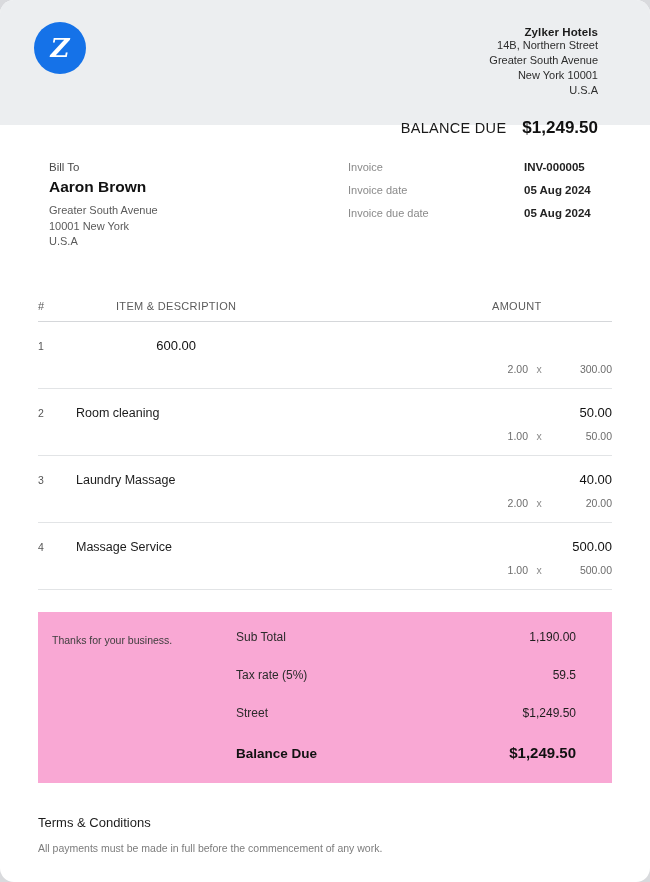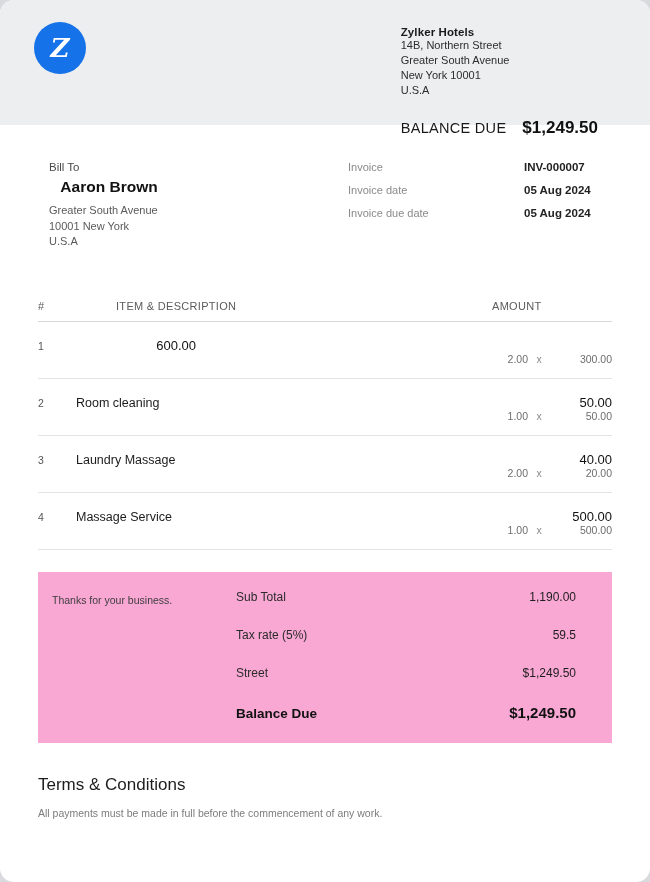--- a/index.html
+++ b/index.html
@@ -38,20 +38,21 @@
   }
   .logo span {
     color: #ffffff;
     font-family: "DejaVu Serif", serif;
     font-style: italic;
     font-weight: bold;
     font-size: 26px;
     line-height: 1;
   }
   .company-block {
+    text-align: right;
     padding-top: 4px;
   }
   .company-name {
     font-size: 11.5px;
     font-weight: bold;
     color: #1a1a1a;
     letter-spacing: .1px;
   }
   .company-addr {
     font-size: 11px;
@@ -85,21 +86,20 @@
   .bill-label {
     font-size: 11.5px;
     color: #4a4a4a;
     margin-bottom: 5px;
   }
   .bill-name {
     font-size: 15.5px;
     font-weight: bold;
     color: #111111;
     margin-bottom: 7px;
-    text-align: right;
   }
   .bill-addr {
     font-size: 11px;
     color: #5a5a5a;
     line-height: 15.5px;
   }
   .meta { width: 250px; }
   .meta-row {
     display: flex;
     justify-content: space-between;
@@ -140,20 +140,21 @@
     display: flex;
     align-items: baseline;
   }
   .item-idx { width: 38px; font-size: 10.5px; color: #555555; }
   .item-name { flex: 1; font-size: 12.5px; color: #1b1b1b; }
   .item-amt { width: 120px; text-align: right; font-size: 13px; color: #111111; }
   .item-sub {
     display: flex;
     justify-content: flex-end;
     align-items: baseline;
+    margin-top: 10px;
     font-size: 10.5px;
     color: #6d6d6d;
   }
   .qty { width: 52px; text-align: right; }
   .times { width: 22px; text-align: center; color: #8b8b8b; }
   .rate { width: 62px; text-align: right; }
 
   
   .totals-wrap {
     margin: 22px 38px 0 38px;
@@ -180,21 +181,21 @@
   .t-row.grand { margin-top: 16px; }
   .t-row.grand .t-key { font-size: 13.5px; font-weight: bold; color: #111111; }
   .t-row.grand .t-val { font-size: 15px; font-weight: bold; color: #111111; }
 
   
   .terms {
     margin: 32px 38px 0 38px;
     border-top: 0;
   }
   .terms-title {
-    font-size: 17px;
+    font-size: 13px;
     color: #1d1d1d;
     margin-bottom: 12px;
   }
   .terms-body {
     font-size: 10.5px;
     color: #7c7c7c;
   }
 </style>
 </head>
 <body>
@@ -222,21 +223,21 @@
     <div>
       <div class="bill-label">Bill To</div>
       <div class="bill-name">Aaron Brown</div>
       <div class="bill-addr">Greater South Avenue</div>
       <div class="bill-addr">10001 New York</div>
       <div class="bill-addr">U.S.A</div>
     </div>
     <div class="meta">
       <div class="meta-row">
         <div class="meta-key">Invoice</div>
-        <div class="meta-val">INV-000007</div>
+        <div class="meta-val">INV-000005</div>
       </div>
       <div class="meta-row">
         <div class="meta-key">Invoice date</div>
         <div class="meta-val">05 Aug 2024</div>
       </div>
       <div class="meta-row">
         <div class="meta-key">Invoice due date</div>
         <div class="meta-val">05 Aug 2024</div>
       </div>
     </div>

